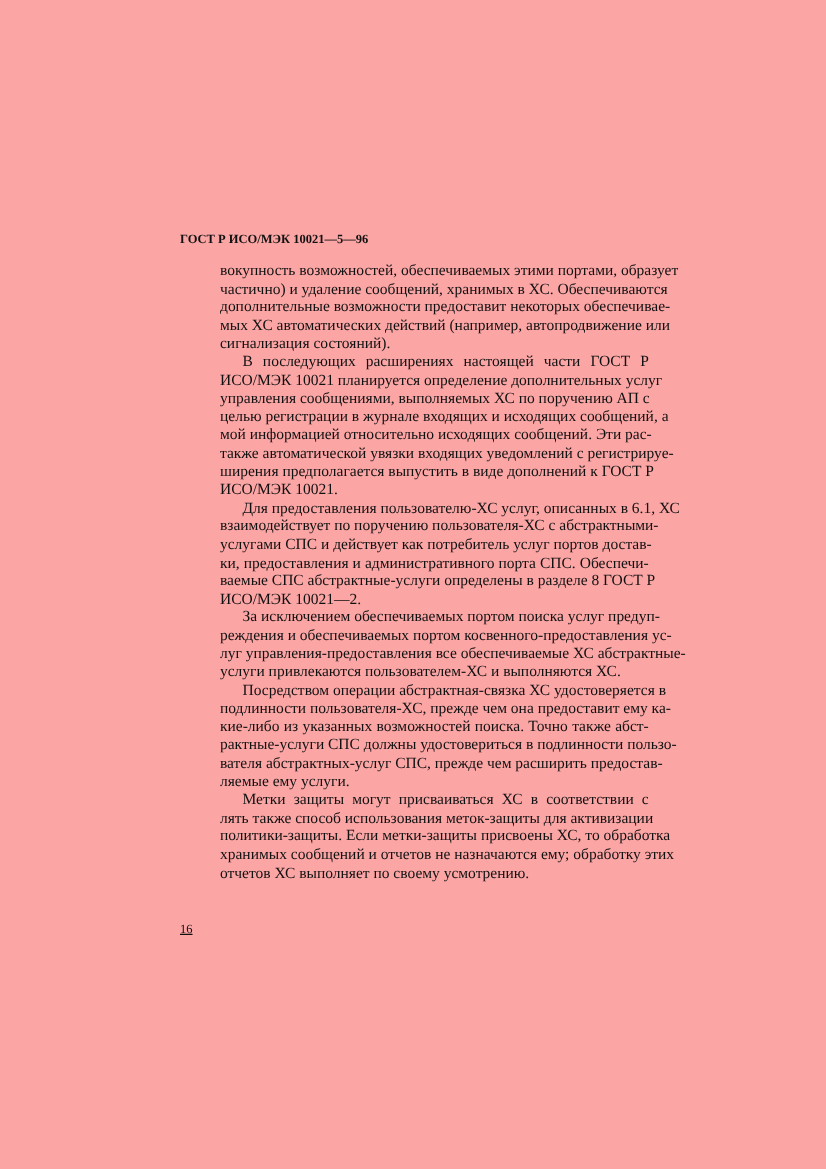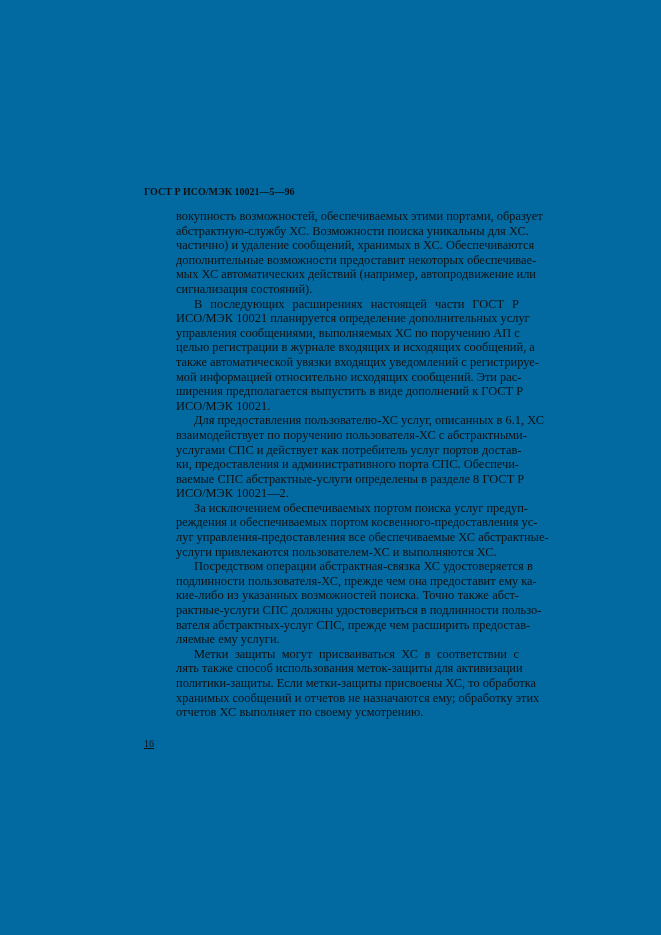--- a/index.html
+++ b/index.html
@@ -12,21 +12,21 @@
       height: 935px;
       position: relative;
       overflow: hidden;
       font-family: "Liberation Serif", "DejaVu Serif", serif;
       color: #111111;
     }
     .page {
       position: absolute;
       left: 0; top: 0;
       width: 661px; height: 935px;
-      background: #0369a1;
+      background: #fca5a5;
     }
     .running-header {
       position: absolute;
       left: 144px;
       top: 186px;
       font-size: 10px;
       font-weight: bold;
       letter-spacing: 0px;
       white-space: nowrap;
     }
@@ -68,34 +68,33 @@
 <body>
 
 <div class="page">
 
   <div class="running-header">ГОСТ Р ИСО/МЭК 10021—5—96</div>
 
   <div class="body-text">
 
     <p class="para">
       <span class="line">вокупность возможностей, обеспечиваемых этими портами, образует</span>
-      <span class="line">абстрактную-службу ХС. Возможности поиска уникальны для ХС.</span>
       <span class="line">частично) и удаление сообщений, хранимых в ХС. Обеспечиваются</span>
       <span class="line">дополнительные возможности предоставит некоторых обеспечивае-</span>
       <span class="line">мых ХС автоматических действий (например, автопродвижение или</span>
       <span class="line last">сигнализация состояний).</span>
     </p>
 
     <p class="para">
       <span class="line indent">В последующих  расширениях настоящей части ГОСТ Р</span>
       <span class="line">ИСО/МЭК 10021 планируется определение дополнительных услуг</span>
       <span class="line">управления сообщениями, выполняемых ХС по поручению АП с</span>
       <span class="line">целью регистрации в журнале входящих и исходящих сообщений, а</span>
+      <span class="line">мой  информацией относительно исходящих сообщений. Эти рас-</span>
       <span class="line">также автоматической увязки входящих уведомлений с регистрируе-</span>
-      <span class="line">мой  информацией относительно исходящих сообщений. Эти рас-</span>
       <span class="line">ширения предполагается выпустить в виде дополнений к ГОСТ Р</span>
       <span class="line last">ИСО/МЭК 10021.</span>
     </p>
 
     <p class="para">
       <span class="line indent">Для предоставления пользователю-ХС услуг, описанных в 6.1, ХС</span>
       <span class="line">взаимодействует по поручению пользователя-ХС с абстрактными-</span>
       <span class="line">услугами СПС и действует как потребитель услуг портов достав-</span>
       <span class="line">ки, предоставления и административного порта СПС. Обеспечи-</span>
       <span class="line">ваемые СПС абстрактные-услуги определены в разделе 8 ГОСТ Р</span>

